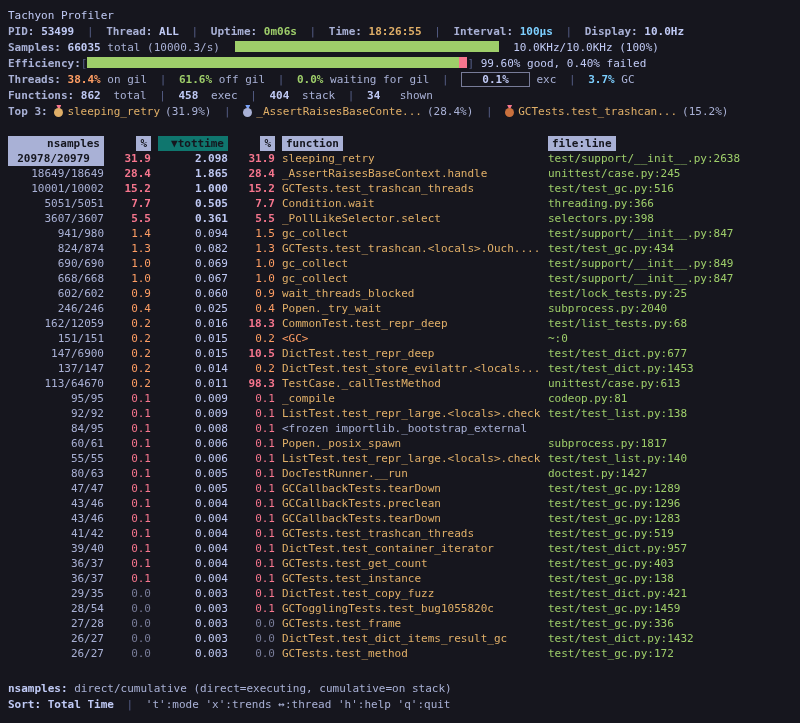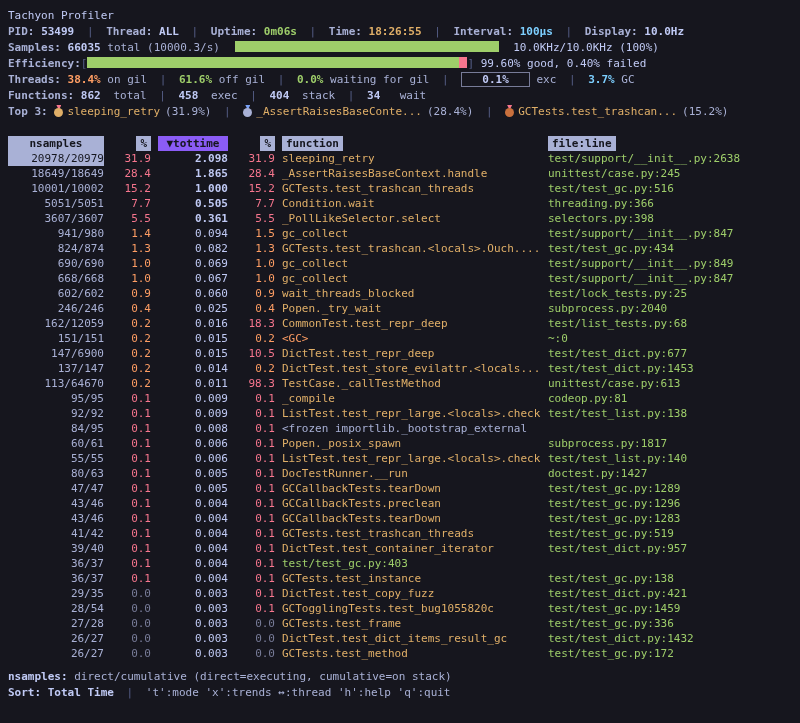--- a/index.html
+++ b/index.html
@@ -40,31 +40,31 @@
   .table{margin-top:16px}
   .trow{display:grid;grid-template-columns:96px 40px 70px 40px 259px 1fr;
     column-gap:7px;height:15px;line-height:15px;white-space:nowrap}
   .trow>div{overflow:hidden}
   .c-ns,.c-p,.c-t{text-align:right}
   .c-ns{color:#a9b1d6}
   .c-t{color:#c0caf5}
   .c-fn{color:#e0af68}
   .c-fl{color:#9ece6a}
   .th{display:inline-block;background:#a9b1d6;color:#15161e;font-weight:bold;padding:0 4px;height:15px}
-  .th.sort{background:#8b5cf6}
-  .w100{width:100%;text-align:center}
-  .pct-hot{color:#f7768e;font-weight:normal}
+  .th.sort{background:#0f766e}
+  .w100{width:100%;text-align:right}
+  .pct-hot{color:#f7768e;font-weight:bold}
   .pct-warm{color:#ff9e64}
   .pct-low{color:#f7768e}
   .pct-dim{color:#787c99}
   .fn-special{color:#ff9e64}
   .fl-plain{color:#a9b1d6}
-  .sel{display:inline-block;width:100%;background:#a9b1d6;color:#15161e;font-weight:normal;padding-right:0}
-
-  .footer{margin-top:8px}
+  .sel{display:inline-block;width:100%;background:#a9b1d6;color:#15161e;font-weight:bold;padding-right:14px}
+
+  .footer{margin-top:20px}
   .fline{height:16px;line-height:16px;white-space:nowrap}
 </style>
 </head>
 <body>
 
 <div class="screen">
 
   <div class="hline title">Tachyon Profiler</div>
 
   <div class="hline">
@@ -126,21 +126,21 @@
     <span class="bright b num">862</span>
     <span>total</span>
     <span class="sep">|</span>
     <span class="bright b num">458</span>
     <span>exec</span>
     <span class="sep">|</span>
     <span class="bright b num">404</span>
     <span>stack</span>
     <span class="sep">|</span>
     <span class="bright b num">34</span>
-    <span>wait</span>
+    <span>shown</span>
   </div>
 
   <div class="hline">
     <span class="lbl">Top 3:</span>
     <span class="medal m1"></span><span class="top3-name">sleeping_retry</span><span class="top3-pct">(31.9%)</span>
     <span class="sep">|</span>
     <span class="medal m2"></span><span class="top3-name">_AssertRaisesBaseConte...</span><span class="top3-pct">(28.4%)</span>
     <span class="sep">|</span>
     <span class="medal m3"></span><span class="top3-name">GCTests.test_trashcan...</span><span class="top3-pct">(15.2%)</span>
   </div>
@@ -395,20 +395,21 @@
       <div class="c-p pct-low">0.1</div>
       <div class="c-fn">DictTest.test_container_iterator</div>
       <div class="c-fl">test/test_dict.py:957</div>
     </div>
 
     <div class="trow">
       <div class="c-ns"><span class="nsv">36/37</span></div>
       <div class="c-p pct-low">0.1</div>
       <div class="c-t">0.004</div>
       <div class="c-p pct-low">0.1</div>
+      <div class="c-fn">GCTests.test_get_count</div>
       <div class="c-fl">test/test_gc.py:403</div>
     </div>
 
     <div class="trow">
       <div class="c-ns"><span class="nsv">36/37</span></div>
       <div class="c-p pct-low">0.1</div>
       <div class="c-t">0.004</div>
       <div class="c-p pct-low">0.1</div>
       <div class="c-fn">GCTests.test_instance</div>
       <div class="c-fl">test/test_gc.py:138</div>

